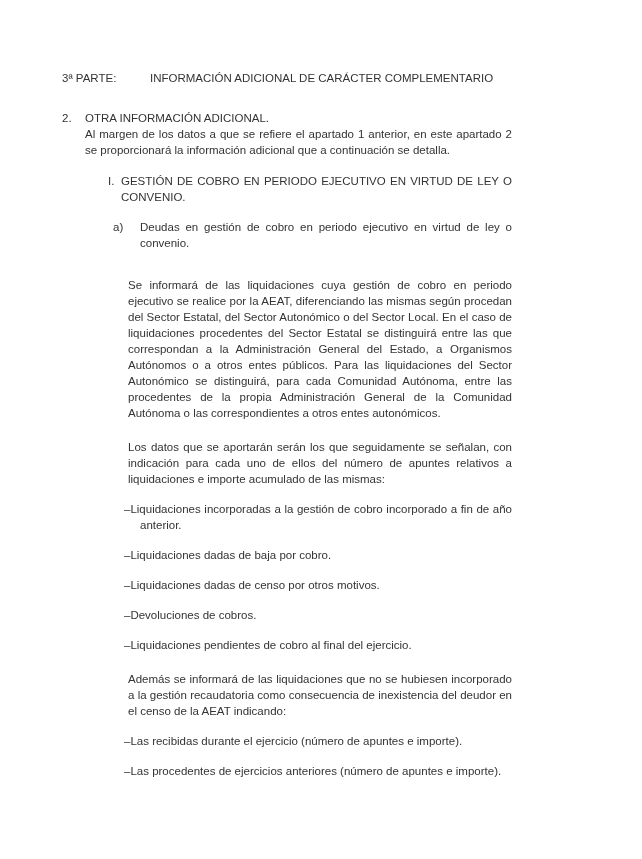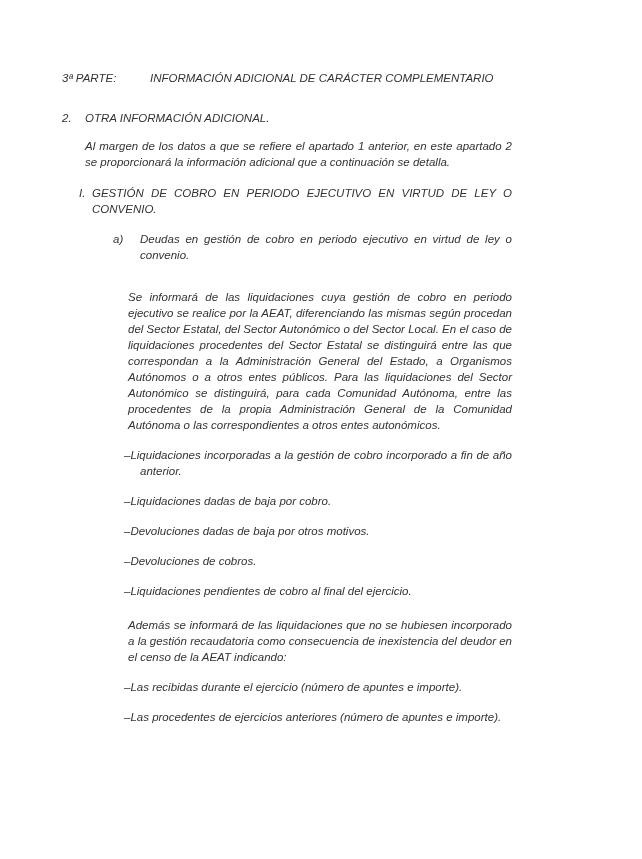--- a/index.html
+++ b/index.html
@@ -12,32 +12,31 @@
     color: #333333;
     font-size: 11.5px;
     line-height: 16px;
   }
   .page {
     box-sizing: border-box;
     width: 574px;
     height: 859px;
     padding: 70px 62px 0 62px;
     background: #ffffff;
-    font-style: italic;
   }
   
   .part-heading { white-space: nowrap; margin-bottom: 24px; }
   .part-label { display: inline-block; width: 88px; }
   
   .hang { text-align: justify; }
   .hang .marker { display: inline-block; text-indent: 0; }
   .section-heading { padding-left: 23px; text-indent: -23px; }
   .section-heading .marker { width: 23px; }
-  .intro { margin: 12px 0 15px 23px; text-align: justify; }
-  .subsection-heading { margin-left: 17px; padding-left: 13px; text-indent: -13px; margin-bottom: 14px; }
+  .intro { margin: 0 0 15px 23px; text-align: justify; }
+  .subsection-heading { margin-left: 46px; padding-left: 13px; text-indent: -13px; margin-bottom: 14px; }
   .subsection-heading .marker { width: 13px; }
   .item-heading { margin-left: 51px; padding-left: 27px; text-indent: -27px; margin-bottom: 26px; }
   .item-heading .marker { width: 27px; }
   
   .body-p { margin: 18px 0 14px 66px; text-align: justify; }
   
   .dash-item { margin: 0 0 14px 62px; padding-left: 16px; text-indent: -16px; text-align: justify; }
   .dash { letter-spacing: 0; }
 </style>
 </head>
@@ -50,27 +49,28 @@
   <div class="section-heading hang"><span class="marker">2.</span><span>OTRA INFORMACIÓN ADICIONAL.</span></div>
 
   <p class="intro">Al margen de los datos a que se refiere el apartado 1 anterior, en este apartado 2 se proporcionará la información adicional que a continuación se detalla.</p>
 
   <div class="subsection-heading hang"><span class="marker">I.</span><span>GESTIÓN DE COBRO EN PERIODO EJECUTIVO EN VIRTUD DE LEY O CONVENIO.</span></div>
 
   <div class="item-heading hang"><span class="marker">a)</span><span>Deudas en gestión de cobro en periodo ejecutivo en virtud de ley o convenio.</span></div>
 
   <p class="body-p">Se informará de las liquidaciones cuya gestión de cobro en periodo ejecutivo se realice por la AEAT, diferenciando las mismas según procedan del Sector Estatal, del Sector Autonómico o del Sector Local. En el caso de liquidaciones procedentes del Sector Estatal se distinguirá entre las que correspondan a la Administración General del Estado, a Organismos Autónomos o a otros entes públicos. Para las liquidaciones del Sector Autonómico se distinguirá, para cada Comunidad Autónoma, entre las procedentes de la propia Administración General de la Comunidad Autónoma o las correspondientes a otros entes autonómicos.</p>
 
+  <p class="body-p">Los datos que se aportarán serán los que seguidamente se señalan, con indicación para cada uno de ellos del número de apuntes relativos a liquidaciones e importe acumulado de las mismas:</p>
 
   <div class="dash-item"><span class="dash">–</span><span>Liquidaciones incorporadas a la gestión de cobro incorporado a fin de año anterior.</span></div>
 
 
   <div class="dash-item"><span class="dash">–</span><span>Liquidaciones dadas de baja por cobro.</span></div>
 
-  <div class="dash-item"><span class="dash">–</span><span>Devoluciones dadas de baja por otros motivos.</span></div>
+  <div class="dash-item"><span class="dash">–</span><span>Liquidaciones dadas de censo por otros motivos.</span></div>
 
   <div class="dash-item"><span class="dash">–</span><span>Devoluciones de cobros.</span></div>
 
   <div class="dash-item"><span class="dash">–</span><span>Liquidaciones pendientes de cobro al final del ejercicio.</span></div>
 
   <p class="body-p">Además se informará de las liquidaciones que no se hubiesen incorporado a la gestión recaudatoria como consecuencia de inexistencia del deudor en el censo de la AEAT indicando:</p>
 
   <div class="dash-item"><span class="dash">–</span><span>Las recibidas durante el ejercicio (número de apuntes e importe).</span></div>
 
   <div class="dash-item"><span class="dash">–</span><span>Las procedentes de ejercicios anteriores (número de apuntes e importe).</span></div>

